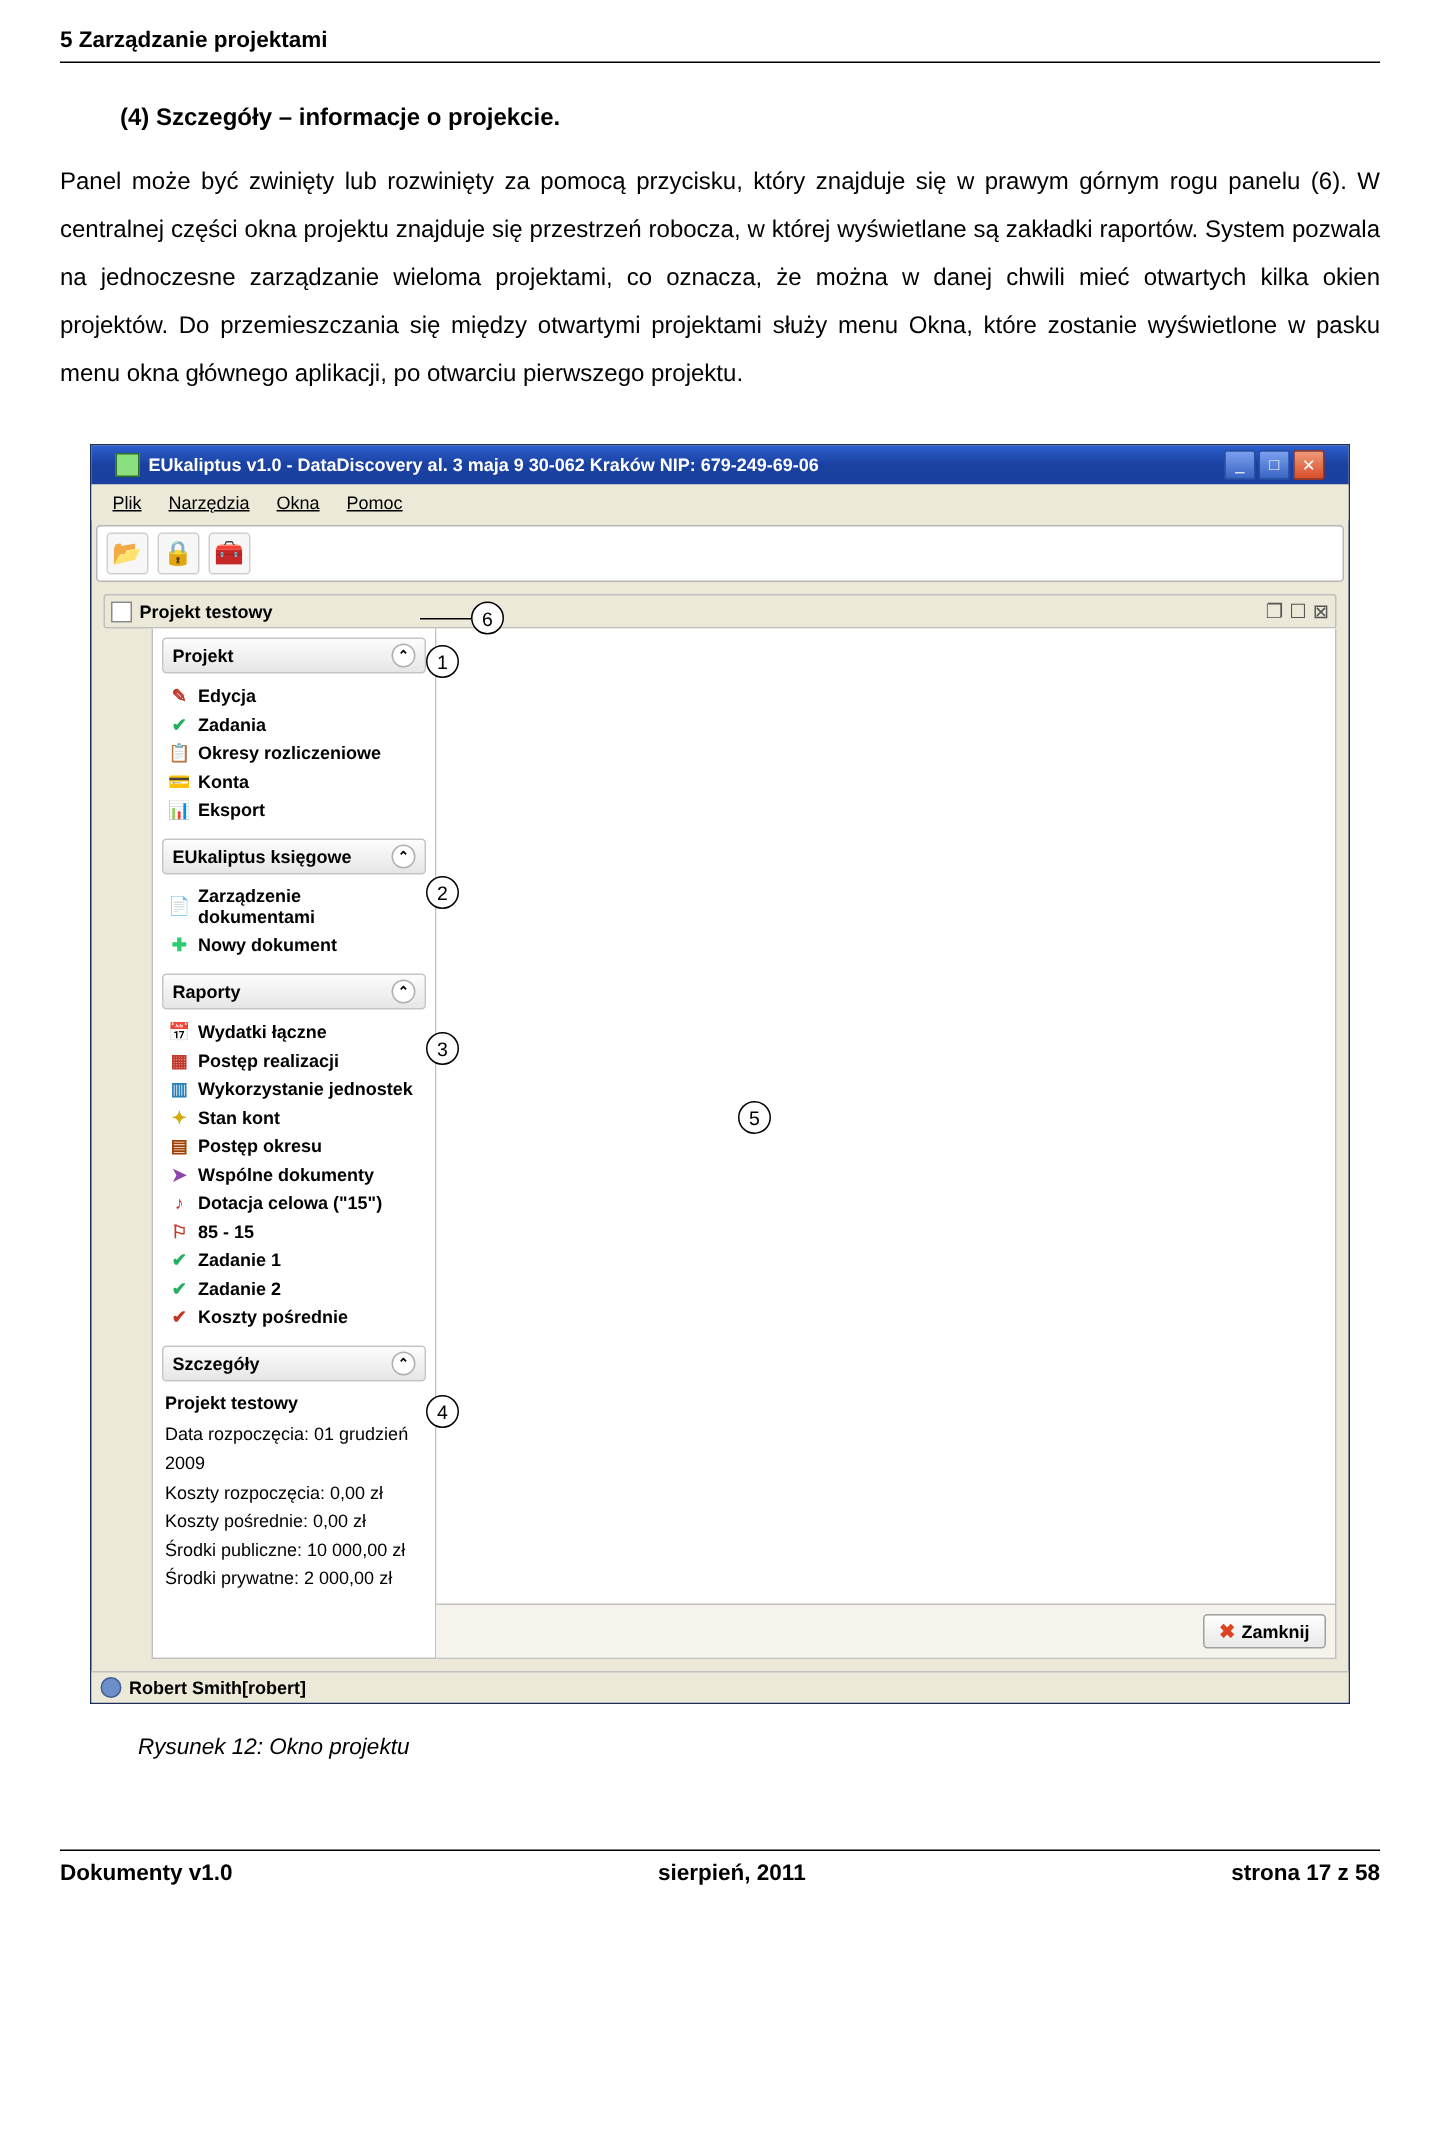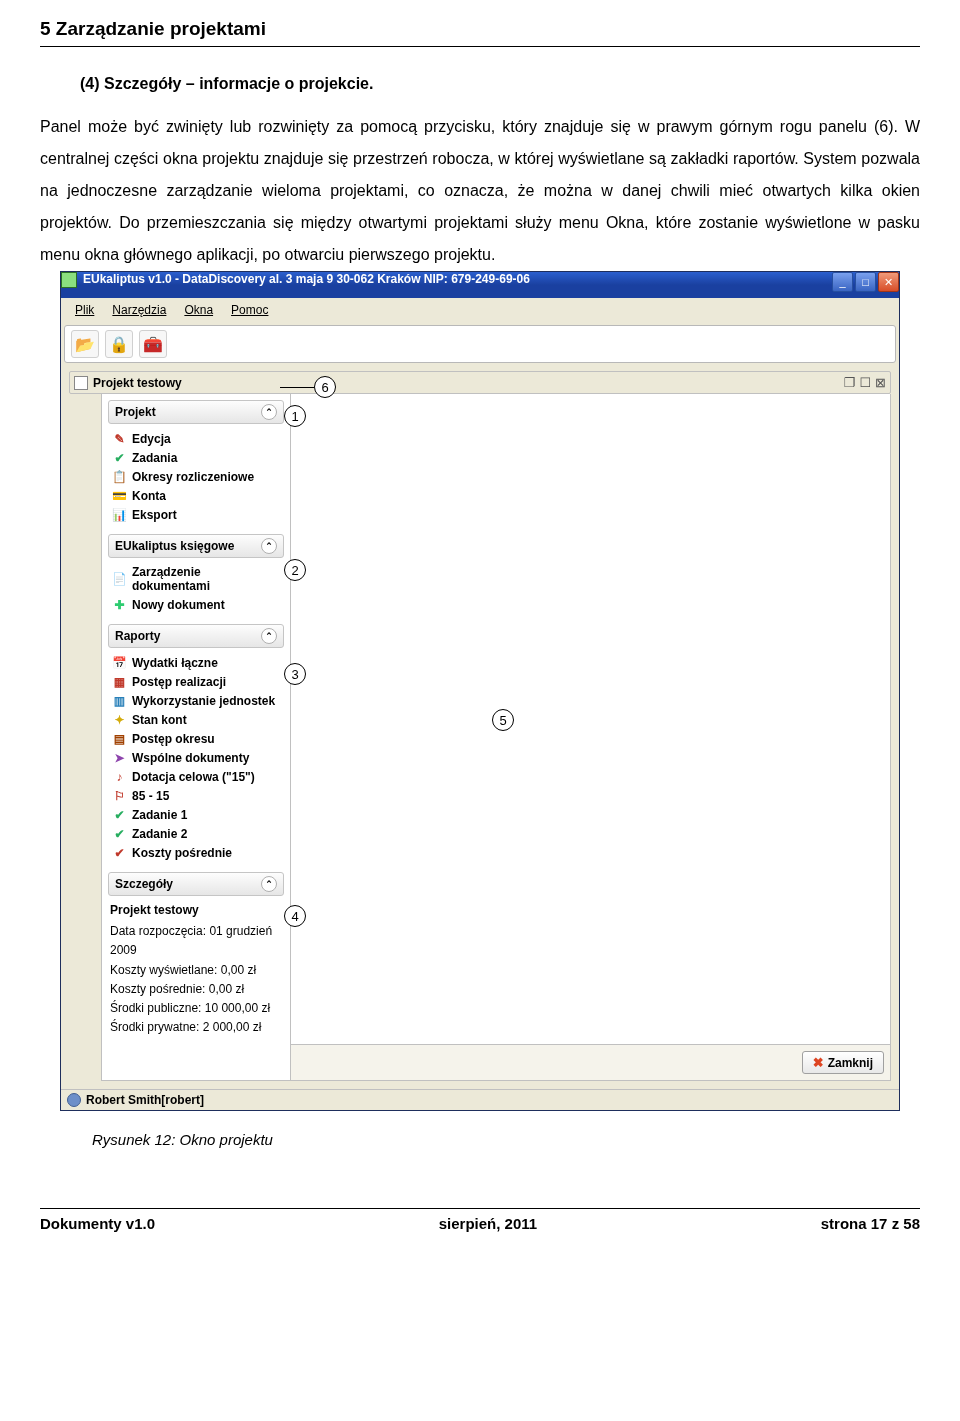--- a/index.html
+++ b/index.html
@@ -1,23 +1,23 @@
 <!DOCTYPE html>
 <html><head>
 <meta charset="utf-8">
 <style>
   * { box-sizing: border-box; margin: 0; padding: 0; }
   body { font-family: Arial, sans-serif; background: #fff; width: 960px; margin: 0 auto; padding: 0 40px; }
-  .page-header { font-weight: bold; font-size: 19px; padding-top: 18px; padding-bottom: 6px; }
+  .page-header { font-weight: bold; font-size: 15px; padding-top: 18px; padding-bottom: 6px; }
   .hr-line { border: none; border-top: 1px solid #000; margin-bottom: 28px; }
   .subhead { font-size: 16px; font-weight: bold; margin-left: 40px; margin-bottom: 18px; }
-  .body-text { font-size: 16px; line-height: 2.0; text-align: justify; }
+  .body-text { font-size: 16px; line-height: 2.0; text-align: justify; margin-bottom: 30px; }
   .screenshot-wrap { position: relative; width: 840px; margin: 0 auto 20px auto; }
   .win { width: 840px; border: 1px solid #1e2e5c; background: #ece9d8; font-family: Tahoma, Arial, sans-serif; font-size: 12px; color: #000; }
-  .titlebar { background: linear-gradient(to bottom, #2b5fce 0%, #1a40a0 50%, #1a40a0 100%); color: #fff; display: flex; align-items: flex-start; height: 26px; padding: 0 0; }
+  .titlebar { background: linear-gradient(to bottom, #2b5fce 0%, #1a40a0 50%, #1a40a0 100%); color: #fff; display: flex; align-items: center; height: 26px; padding: 0 16px; }
   .titlebar .app-icon { width: 16px; height: 16px; background: #8ae07f; border: 1px solid #2b7024; margin-right: 6px; }
   .titlebar .title-text { flex: 1; font-weight: bold; font-size: 12px; white-space: nowrap; overflow: hidden; }
   .winctrl { display: flex; gap: 2px; }
   .winctrl div { width: 21px; height: 20px; background: linear-gradient(to bottom, #7aa0ee, #3964c2); border: 1px solid #274fa0; border-radius: 2px; display: flex; align-items: center; justify-content: center; font-size: 11px; color: #fff; }
   .winctrl .close-btn { background: linear-gradient(to bottom, #f09a7a, #d84d28); border-color: #a03418; }
   .menubar { display: flex; gap: 2px; padding: 3px 6px; background: #ece9d8; }
   .menubar span { padding: 2px 8px; text-decoration: underline; }
   .toolbar { display: flex; gap: 6px; padding: 4px 6px; background: #fff; border: 1px solid #b8b8b8; margin: 3px; border-radius: 3px; }
   .toolbar .tb-btn { width: 28px; height: 28px; display: flex; align-items: center; justify-content: center; border: 1px solid #d0d0d0; background: #f7f7f7; border-radius: 3px; font-size: 16px; }
   .inner-frame { margin: 4px; background: #ece9d8; padding: 4px; }
@@ -203,21 +203,21 @@
 
           <div class="sec">
             <div class="sec-header">
               <span class="sec-title">Szczegóły</span>
               <span class="chev">⌃</span>
             </div>
             <div class="details-text">
               <div class="dt-title">Projekt testowy</div>
               <div>
                   <div>Data rozpoczęcia: 01 grudzień 2009</div>
-                  <div>Koszty wyświetlane: 0,00 zł</div>
+                  <div>Koszty rozpoczęcia: 0,00 zł</div>
                   <div>Koszty pośrednie: 0,00 zł</div>
                   <div>Środki publiczne: 10 000,00 zł</div>
                   <div>Środki prywatne: 2 000,00 zł</div>
                 </div>
             </div>
           </div>
 
         </div>
         <div class="main-area">
           <div style="height:650px;"></div>

